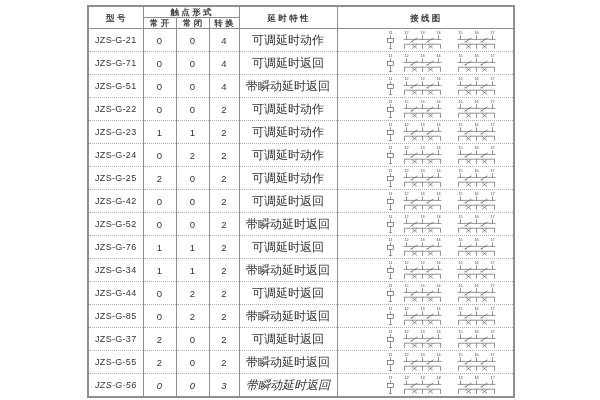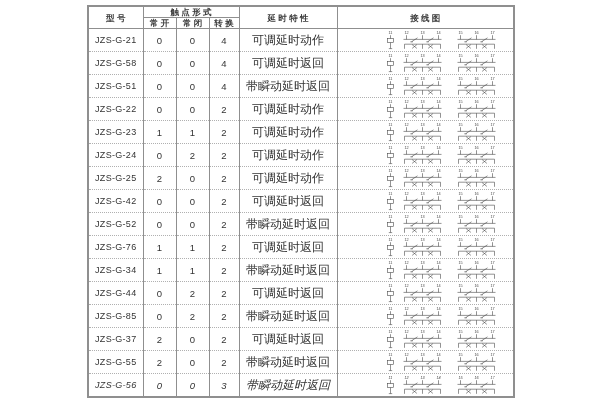--- a/index.html
+++ b/index.html
@@ -114,21 +114,21 @@
                   <line x1="83.6" y1="18.4" x2="88.4" y2="14.6"></line>
                   <line x1="83.6" y1="14.6" x2="88.4" y2="18.4"></line>
                   <line x1="99.6" y1="18.4" x2="104.4" y2="14.6"></line>
                   <line x1="99.6" y1="14.6" x2="104.4" y2="18.4"></line>
                 </g>
               </svg>
             </div>
     </td>
   </tr>
         <tr>
-    <td class="model">JZS-G-58</td>
+    <td class="model">JZS-G-71</td>
     <td class="num">0</td>
     <td class="num">0</td>
     <td class="num">4</td>
     <td class="delay">可调延时返回</td>
     <td class="diag">
       <div class="diag-wrap">
               <svg viewBox="0 0 126 21" width="127" height="21">
                 <text x="8" y="4.4" font-size="3.8" text-anchor="middle" fill="#4a4a4a" stroke="none">11</text>
                 <text x="24" y="4.4" font-size="3.8" text-anchor="middle" fill="#4a4a4a" stroke="none">12</text>
                 <text x="40" y="4.4" font-size="3.8" text-anchor="middle" fill="#4a4a4a" stroke="none">13</text>

